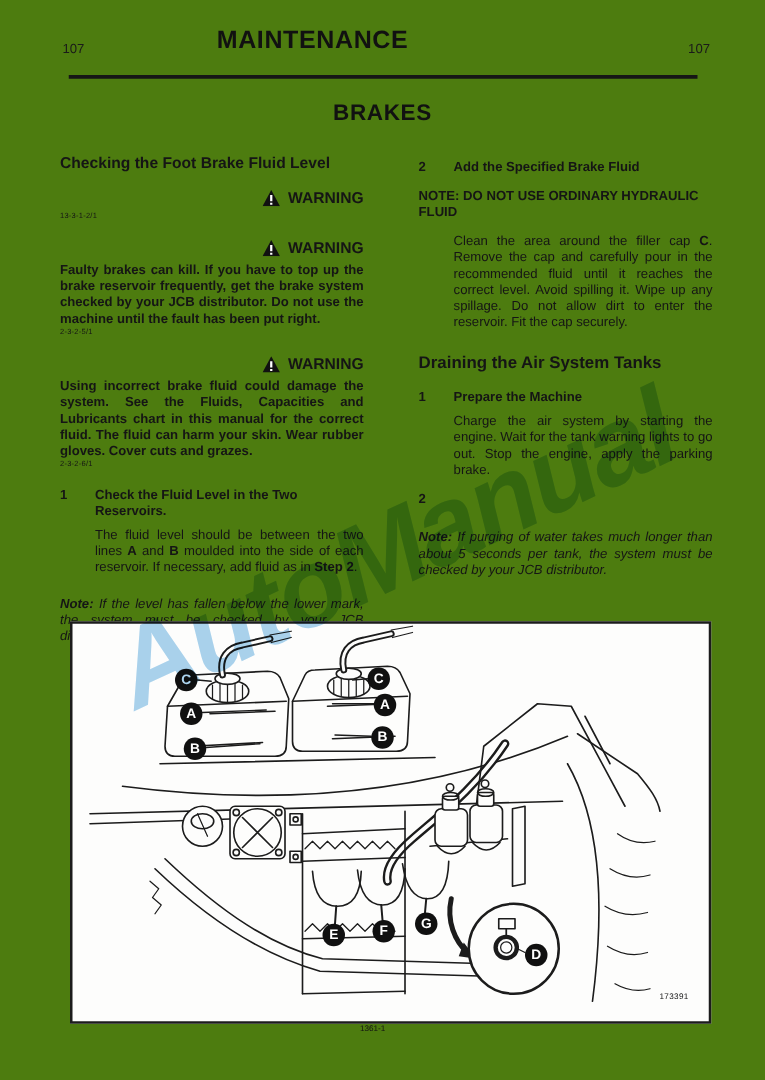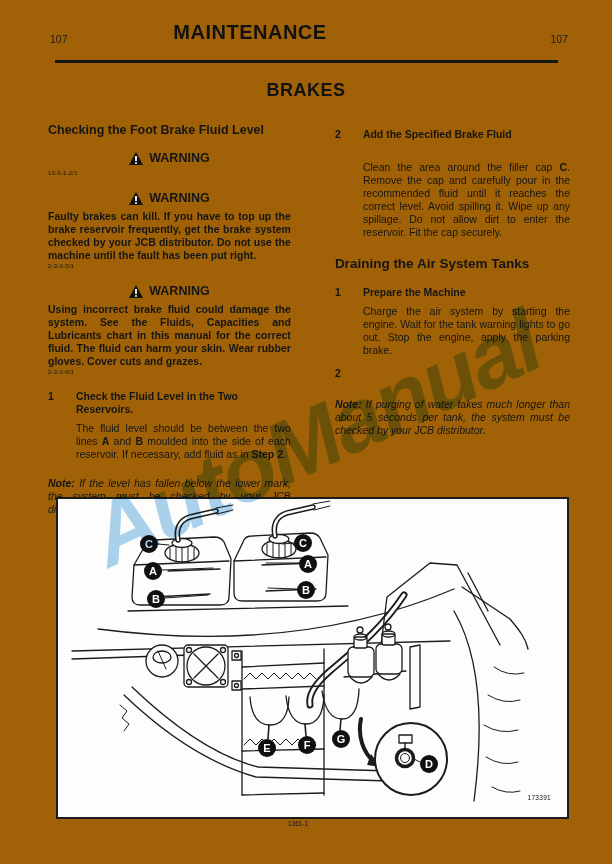--- a/index.html
+++ b/index.html
@@ -1,34 +1,34 @@
 <!DOCTYPE html>
 <html><head>
 <meta charset="utf-8">
 <style>
   html,body{margin:0;padding:0;}
   body{width:612px;height:864px;background:#f7f7f5;font-family:"Liberation Sans",sans-serif;color:#111;}
-  .page{position:relative;width:612px;height:864px;background:#a16207;overflow:hidden;}
+  .page{position:relative;width:612px;height:864px;background:#4d7c0f;overflow:hidden;}
 
   
   .pageno{position:absolute;top:33px;font-size:10.5px;color:#1a1a1a;}
   .pageno.left{left:50px;}
   .pageno.right{right:44px;}
   .hdr-title{position:absolute;top:21px;left:0;width:500px;text-align:center;font-size:20px;font-weight:bold;letter-spacing:.5px;}
   .rule{position:absolute;top:60px;left:55px;width:503px;height:3px;background:#161616;}
   .section-title{position:absolute;top:80px;left:0;width:612px;text-align:center;font-size:18px;font-weight:bold;letter-spacing:.5px;}
 
   
   .cols{position:absolute;top:124px;left:48px;width:522px;display:flex;gap:44px;}
   .col{font-size:10.5px;line-height:13px;text-align:justify;color:#151515;}
   .col.left-col{width:251px;}
   .col.right-col{width:243px;}
   h3.sec{font-size:12.5px;font-weight:bold;margin:0;text-align:left;}
   .warn{margin:0;}
-  .warn-head{display:flex;justify-content:center;align-items:center;gap:6px;font-weight:bold;font-size:12.5px;margin:15px 0 5px;}
+  .warn-head{display:flex;justify-content:flex-end;align-items:center;gap:6px;font-weight:bold;font-size:12.5px;margin:15px 0 5px;}
   .warn-head svg{display:block;}
   .warn-text{margin:0;font-weight:bold;}
   .code{font-size:6px;line-height:7px;margin:1px 0 0;text-align:left;letter-spacing:.2px;}
   .step{display:flex;font-weight:bold;margin:0;text-align:left;}
   .step .num{width:28px;flex:none;}
   .ind{margin:0 0 0 28px;}
   .note{font-style:italic;margin:0;}
   .note b{font-weight:bold;}
   p{margin:0;}
   .sp4{height:4px;}  .sp6{height:6px;}
@@ -115,20 +115,21 @@
       <p class="note"><b>Note:</b><span> If the level has fallen below the lower mark, the system must be checked by your JCB distributor.</span></p>
     </div>
 
     <div class="col right-col">
       <div class="sp4"></div>
       <div class="step">
         <span class="num">2</span>
         <span>Add the Specified Brake Fluid</span>
       </div>
       <div class="sp10"></div>
+      <p style="font-weight:bold;text-align:left;">NOTE: DO NOT USE ORDINARY HYDRAULIC FLUID</p>
       <div class="sp10"></div>
       <p class="ind"><span>Clean the area around the filler cap </span><b>C</b><span>. Remove the cap and carefully pour in the recommended fluid until it reaches the correct level. Avoid spilling it. Wipe up any spillage. Do not allow dirt to enter the reservoir. Fit the cap securely.</span></p>
       <div class="sp18"></div>
       <h3 class="sec" style="font-size:13.5px;">Draining the Air System Tanks</h3>
       <div class="sp16"></div>
       <div class="step">
         <span class="num">1</span>
         <span>Prepare the Machine</span>
       </div>
       <div class="sp6"></div>

